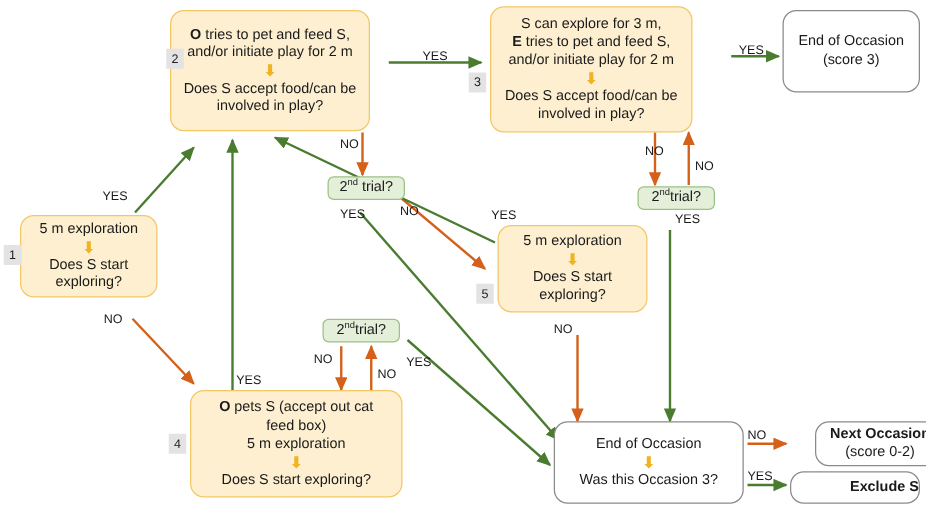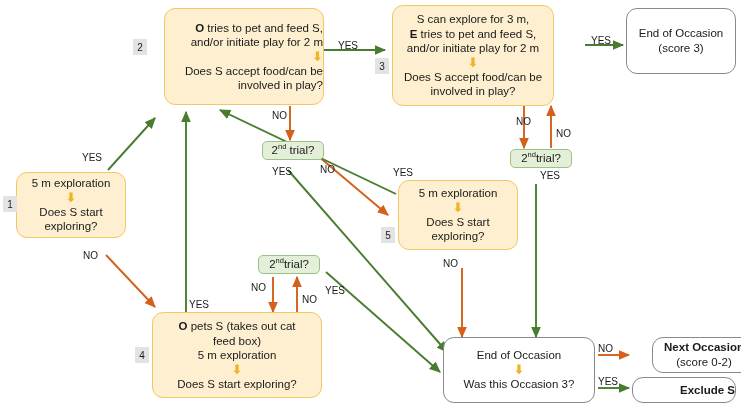--- a/index.html
+++ b/index.html
@@ -82,21 +82,21 @@
   </svg>
 
   <div class="node yellow" style="left:16px;top:172px;width:110px;height:66px;">
     <span class="ln">5 m exploration</span>
     <span class="dn-arrow">⬇</span>
     <span class="ln">Does S start</span>
     <span class="ln">exploring?</span>
   </div>
   <div class="numtag" style="left:3px;top:196px;">1</div>
 
-  <div class="node yellow" style="left:164px;top:8px;width:160px;height:97px;align-items:flex-end;">
+  <div class="node yellow" style="left:136px;top:8px;width:160px;height:97px;">
     <span class="ln"><b class="bold">O</b><span> tries to pet and feed S,</span></span>
     <span class="ln">and/or initiate play for 2 m</span>
     <span class="dn-arrow">⬇</span>
     <span class="ln">Does S accept  food/can be</span>
     <span class="ln">involved in play?</span>
   </div>
   <div class="numtag" style="left:133px;top:39px;">2</div>
 
   <div class="node yellow" style="left:392px;top:5px;width:162px;height:101px;">
     <span class="ln">S can explore for 3 m,</span>
@@ -115,21 +115,21 @@
 
   <div class="node yellow" style="left:398px;top:180px;width:120px;height:70px;">
     <span class="ln">5 m exploration</span>
     <span class="dn-arrow">⬇</span>
     <span class="ln">Does S start</span>
     <span class="ln">exploring?</span>
   </div>
   <div class="numtag" style="left:381px;top:227px;">5</div>
 
   <div class="node yellow" style="left:152px;top:312px;width:170px;height:86px;">
-    <span class="ln"><b class="bold">O</b><span> pets S (takes out cat</span></span>
+    <span class="ln"><b class="bold">O</b><span> pets S (accept out cat</span></span>
     <span class="ln">feed box)</span>
     <span class="ln">5 m exploration</span>
     <span class="dn-arrow">⬇</span>
     <span class="ln">Does S start exploring?</span>
   </div>
   <div class="numtag" style="left:135px;top:347px;">4</div>
 
   <div class="node plain" style="left:443px;top:337px;width:152px;height:66px;">
     <span class="ln">End of Occasion</span>
     <span class="dn-arrow">⬇</span>

